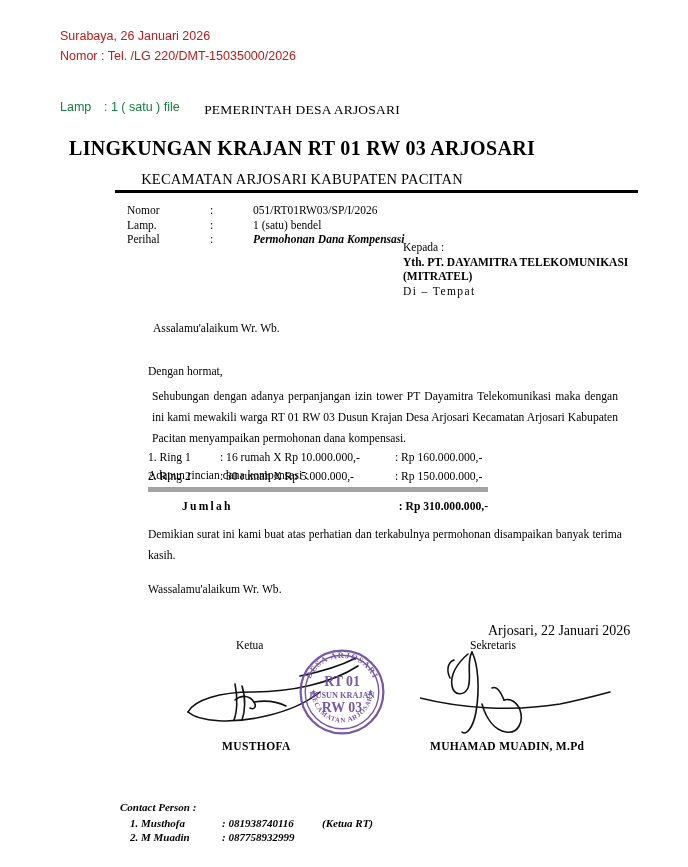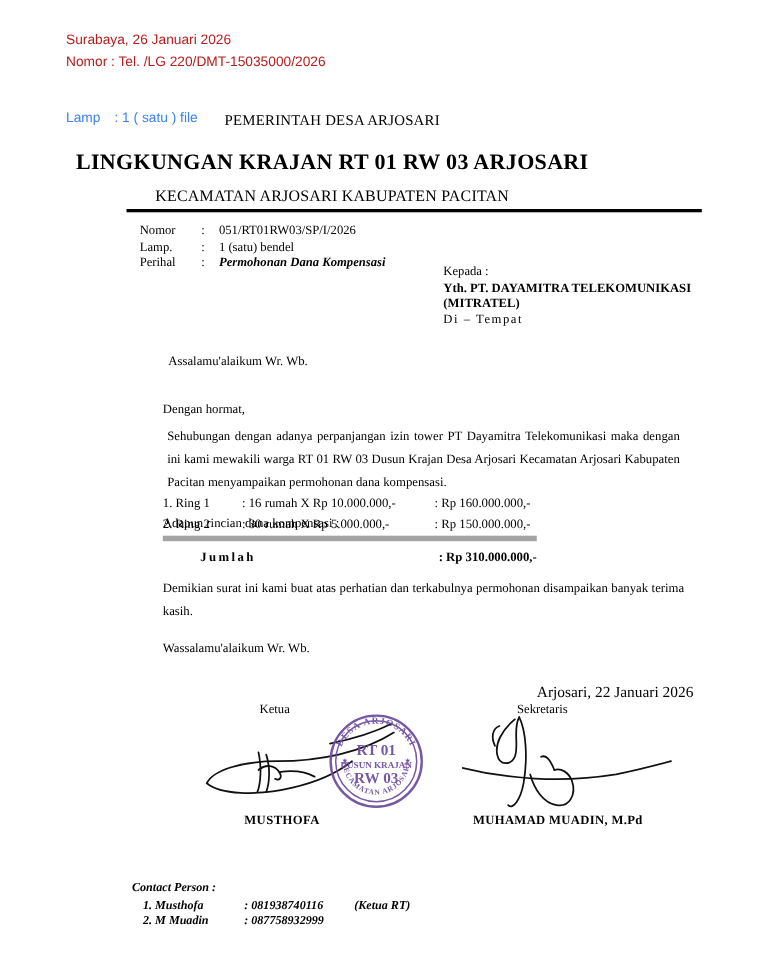--- a/index.html
+++ b/index.html
@@ -27,21 +27,21 @@
     color: #b91c1c;
     white-space: nowrap;
   }
   .digital-line { display: block; }
   .digital-lamp {
     position: absolute;
     left: 60px;
     top: 100px;
     font-family: "Liberation Sans", sans-serif;
     font-size: 12.5px;
-    color: #3b82f6;
+    color: #15803d;
     white-space: nowrap;
   }
   .lamp-label { display: inline-block; width: 44px; }
 
   
   .letterhead {
     position: absolute;
     left: 0;
     top: 100px;
     width: 604px;
@@ -76,21 +76,21 @@
   }
 
   
   .refblock {
     position: absolute;
     left: 127px;
     top: 203px;
     font-size: 11.5px;
     line-height: 14.5px;
   }
-  .ref-row { display: flex; }
+  .ref-row { display: flex; gap: 27px; }
   .ref-label { width: 56px; }
   .ref-colon { width: 16px; }
   .ref-value { white-space: nowrap; }
   .ref-value.perihal {
     font-weight: bold;
     font-style: italic;
   }
 
   
   .recipient {

